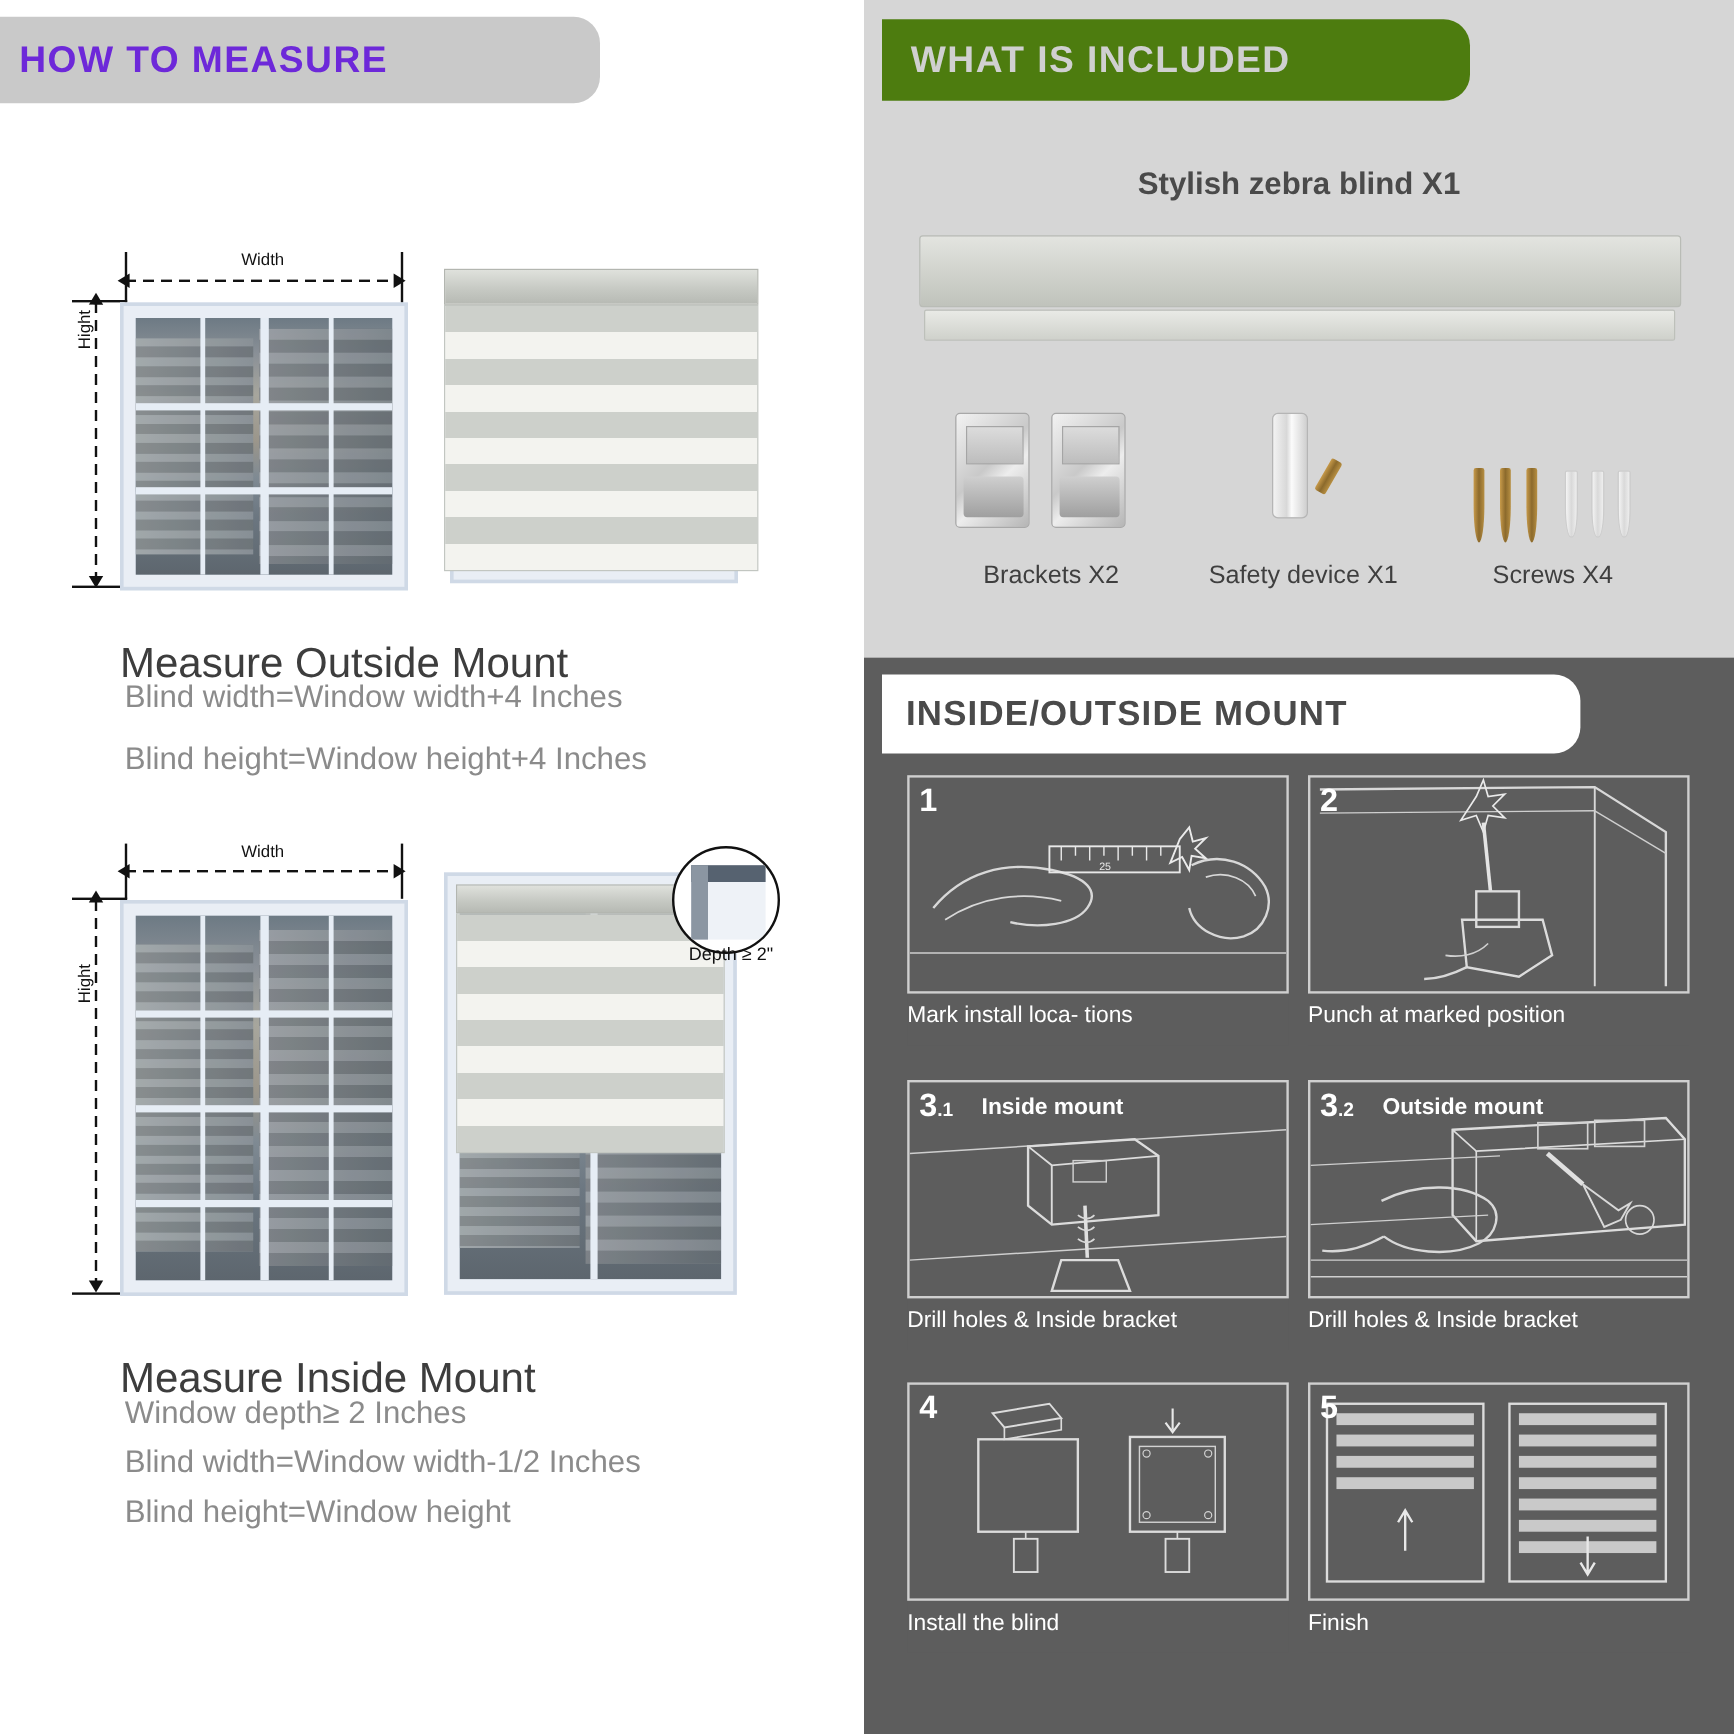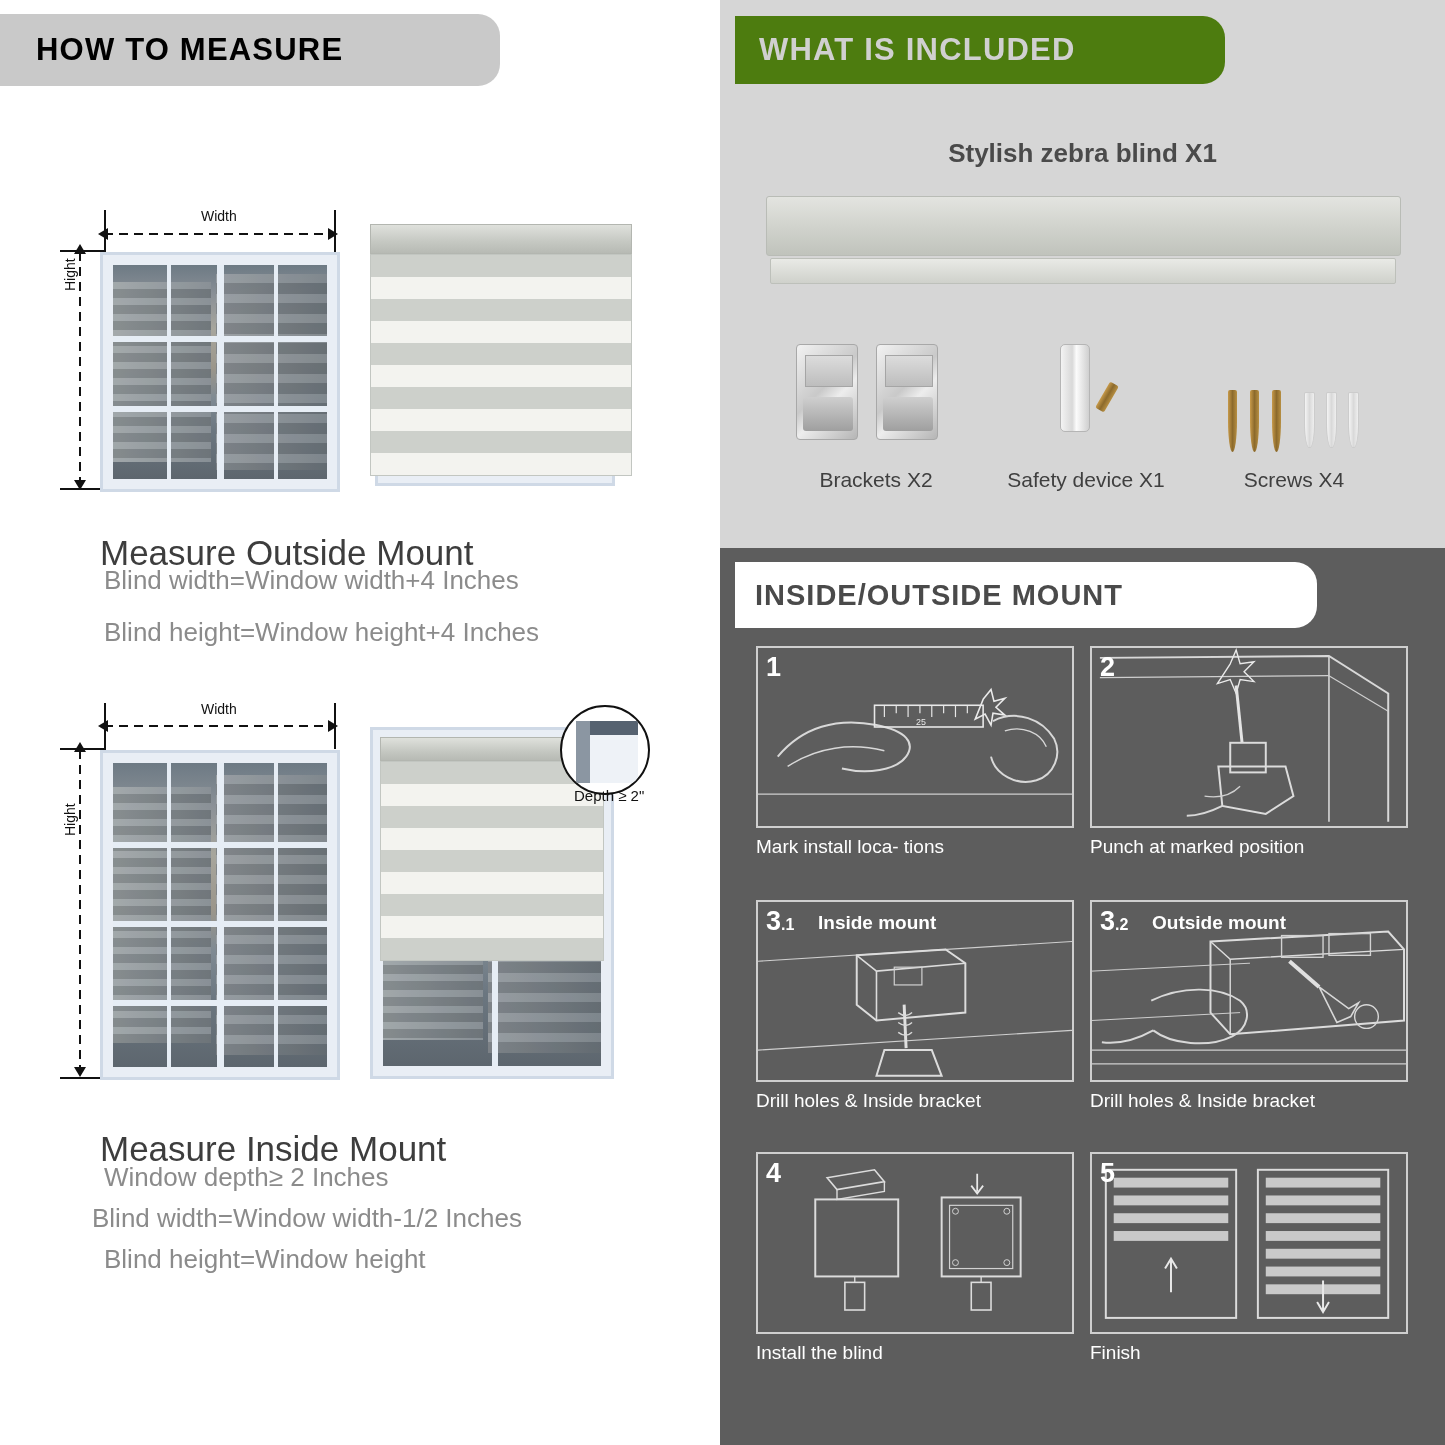--- a/index.html
+++ b/index.html
@@ -16,22 +16,22 @@
   
   .left-col {
     position:absolute; left:0; top:0; width:712px; height:1445px;
     background:#fff;
   }
   .tab-banner {
     position:absolute;
     background:#c9c9c9;
     border-radius:0 22px 22px 0;
     display:flex; align-items:center;
-    padding-left:36px;
-    color:#000000;
+    padding-left:16px;
+    color:#6d28d9;
     font-weight:bold;
     letter-spacing:1.2px;
   }
   #how-to-measure-banner { left:0; top:14px; width:500px; height:72px; font-size:31px; }
 
   
   .measure-block { position:absolute; }
   .dim-label {
     font-size:14px; color:#111; font-family:"Liberation Sans", sans-serif;
   }
@@ -298,21 +298,21 @@
       <div class="zoom-circle" style="left:560px; top:10px; width:90px; height:90px;">
         <div style="position:absolute; left:14px; top:14px; width:62px; height:62px; background:#eef2f7;"></div>
         <div style="position:absolute; left:14px; top:14px; width:62px; height:14px; background:#566270;"></div>
         <div style="position:absolute; left:14px; top:14px; width:14px; height:62px; background:#8b96a2;"></div>
       </div>
       <div class="dim-label" style="position:absolute; left:574px; top:92px; font-size:15px;">Depth ≥ 2"</div>
     </div>
 
     <div class="heading-big" style="position:absolute; left:100px; top:1108px;">Measure Inside Mount</div>
     <div class="body-line" style="position:absolute; left:104px; top:1162px;">Window depth≥ 2 Inches</div>
-    <div class="body-line" style="position:absolute; left:92px; top:1203px;">Blind width=Window width-1/2 Inches</div>
+    <div class="body-line" style="position:absolute; left:104px; top:1203px;">Blind width=Window width-1/2 Inches</div>
     <div class="body-line" style="position:absolute; left:104px; top:1244px;">Blind height=Window height</div>
 
   </div>
 
   <div class="right-top"></div>
   <div id="what-included-banner">WHAT IS INCLUDED</div>
 
   <div class="included-title">Stylish zebra blind X1</div>
 
   <div class="blind-product"></div>

